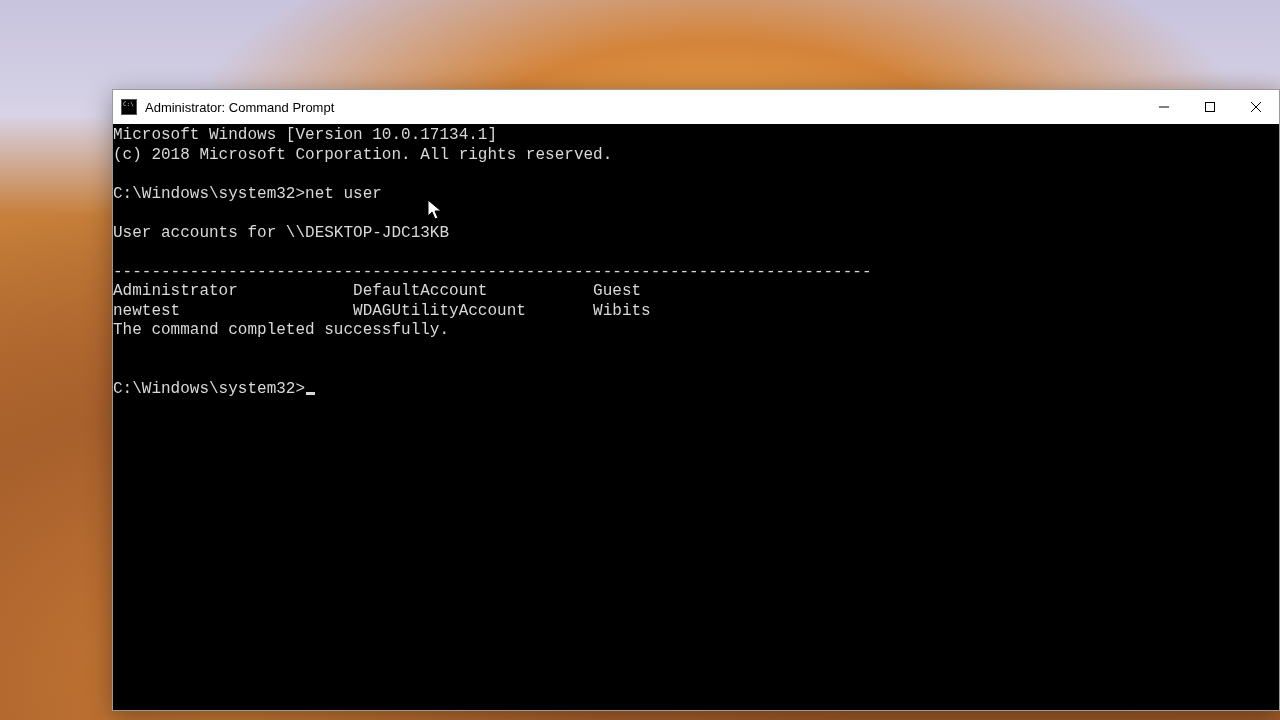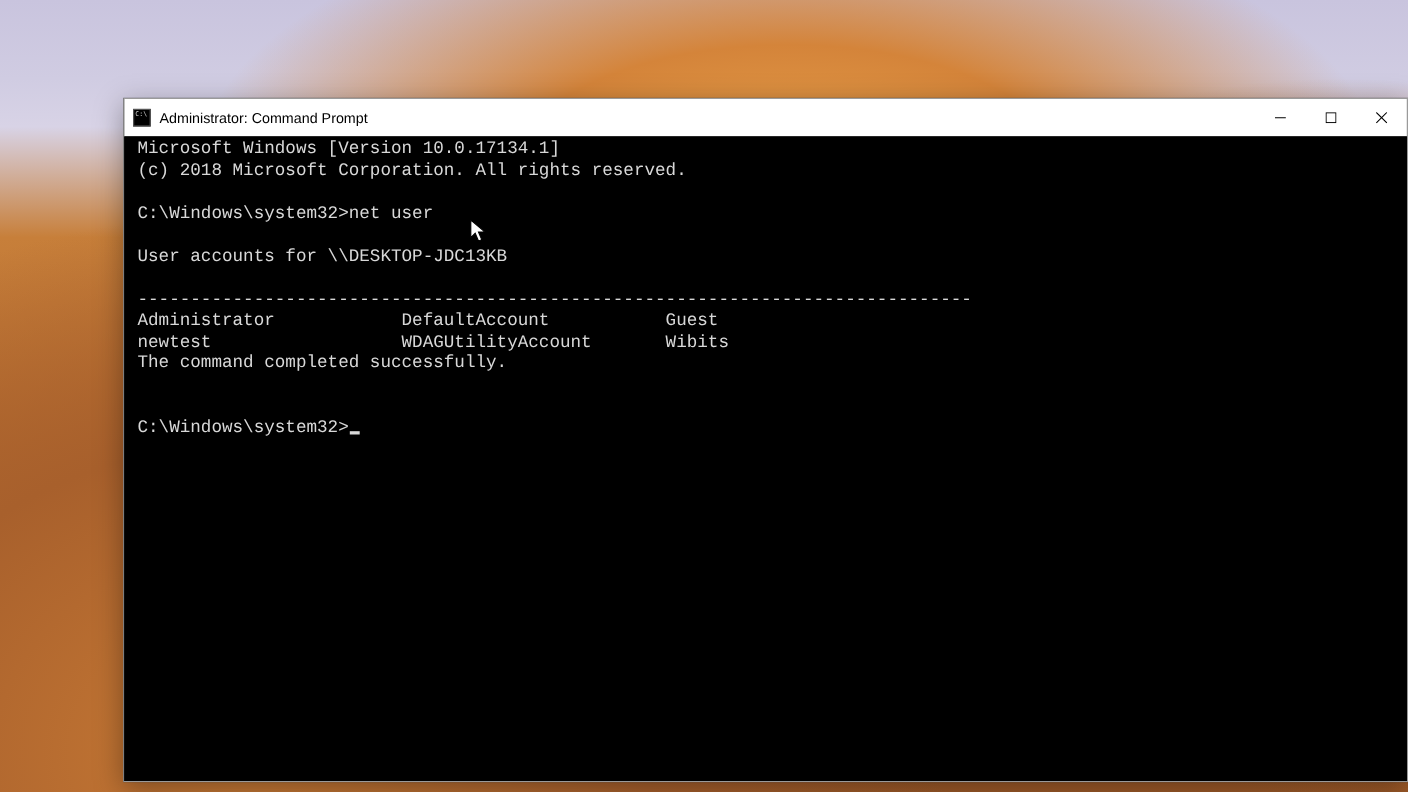--- a/index.html
+++ b/index.html
@@ -83,21 +83,21 @@
     top: 34px;
     right: 0;
     bottom: 0;
     background: #000;
     color: #d8d8d8;
     font-family: Consolas, "Courier New", monospace;
     font-size: 16px;
     line-height: 19.5px;
     white-space: pre;
     overflow: hidden;
-    padding: 2px 0 0 12px;
+    padding: 2px 0 0 0;
   }
   .cursor {
     display: inline-block;
     width: 9px;
     height: 3px;
     background: #d8d8d8;
     vertical-align: -2px;
     margin-left: 1px;
   }
   .mouse-cursor {

